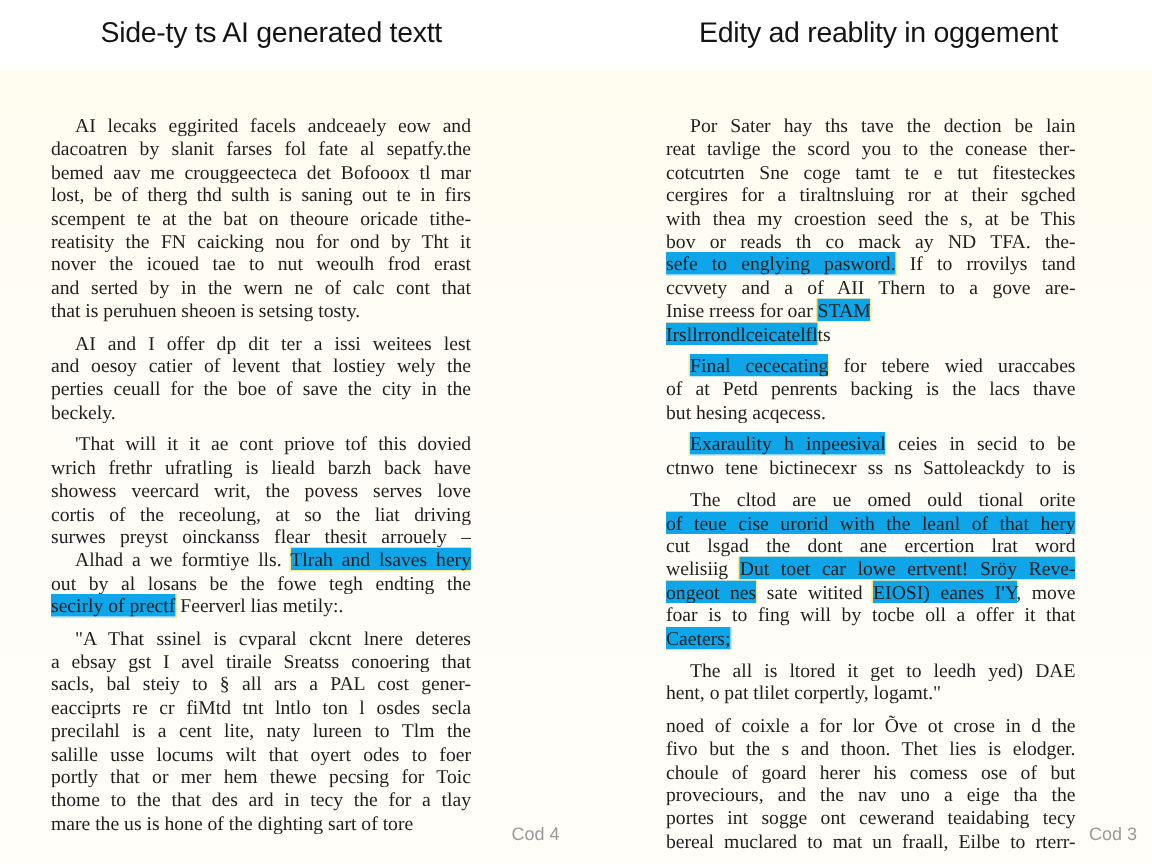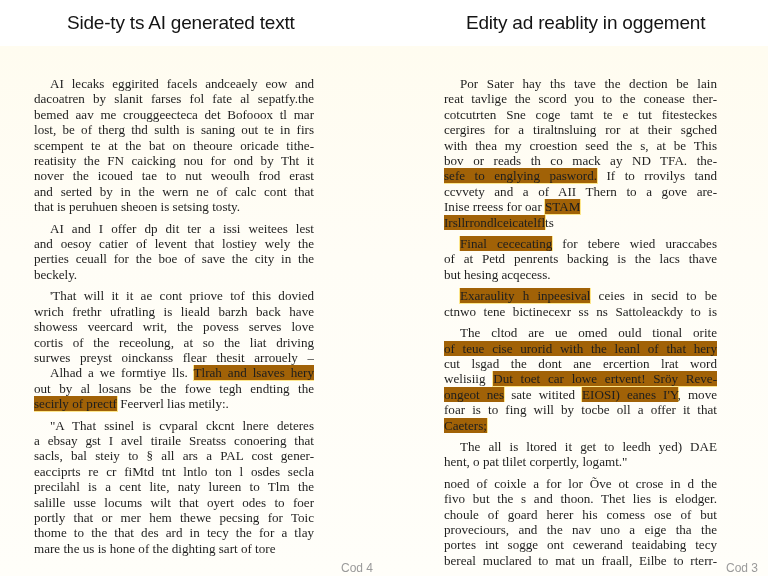--- a/index.html
+++ b/index.html
@@ -23,25 +23,25 @@
     position: absolute; top: 76px; width: 280px;
     font-size: 13.1px; line-height: 15.4px; text-align: justify;
   }
   #col-left { left: 34px; }
   #col-right { left: 444px; width: 273px; }
 
   .para { margin-bottom: 6px; }
   .line { display: block; white-space: nowrap; overflow: hidden; text-align-last: justify; text-align: justify; }
   .line.last { text-align-last: left; }
   .indent { padding-left: 16px; }
-  .hl { background: #a16207; box-shadow: 0 0 0 1px #fde68a; }
+  .hl { background: #0ea5e9; box-shadow: 0 0 0 1px #fde68a; }
 
   .page-label {
     position: absolute; font-family: "Liberation Sans", sans-serif;
-    font-size: 12px; color: #9a9a9a; margin-top: 12px;
+    font-size: 12px; color: #9a9a9a;
   }
   #label-left { left: 341px; top: 549px; }
   #label-right { left: 726px; top: 549px; }
 </style>
 </head>
 <body>
 
 <div class="page-bg"></div>
 
 <div class="panel-title" id="title-left">Side-ty ts AI generated textt</div>

